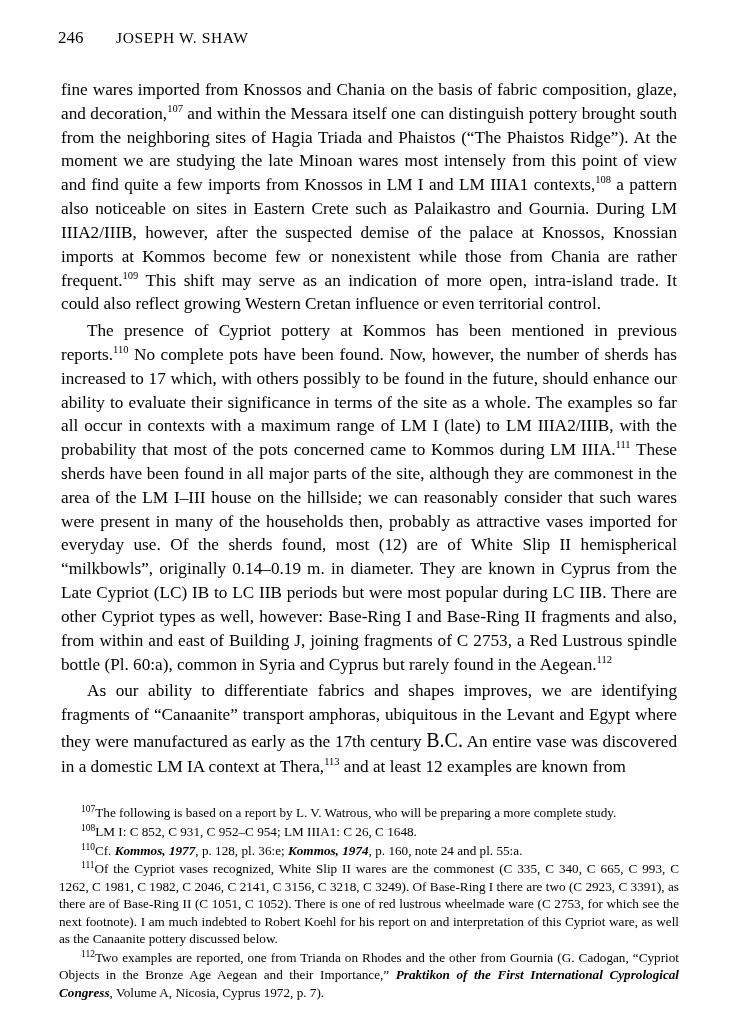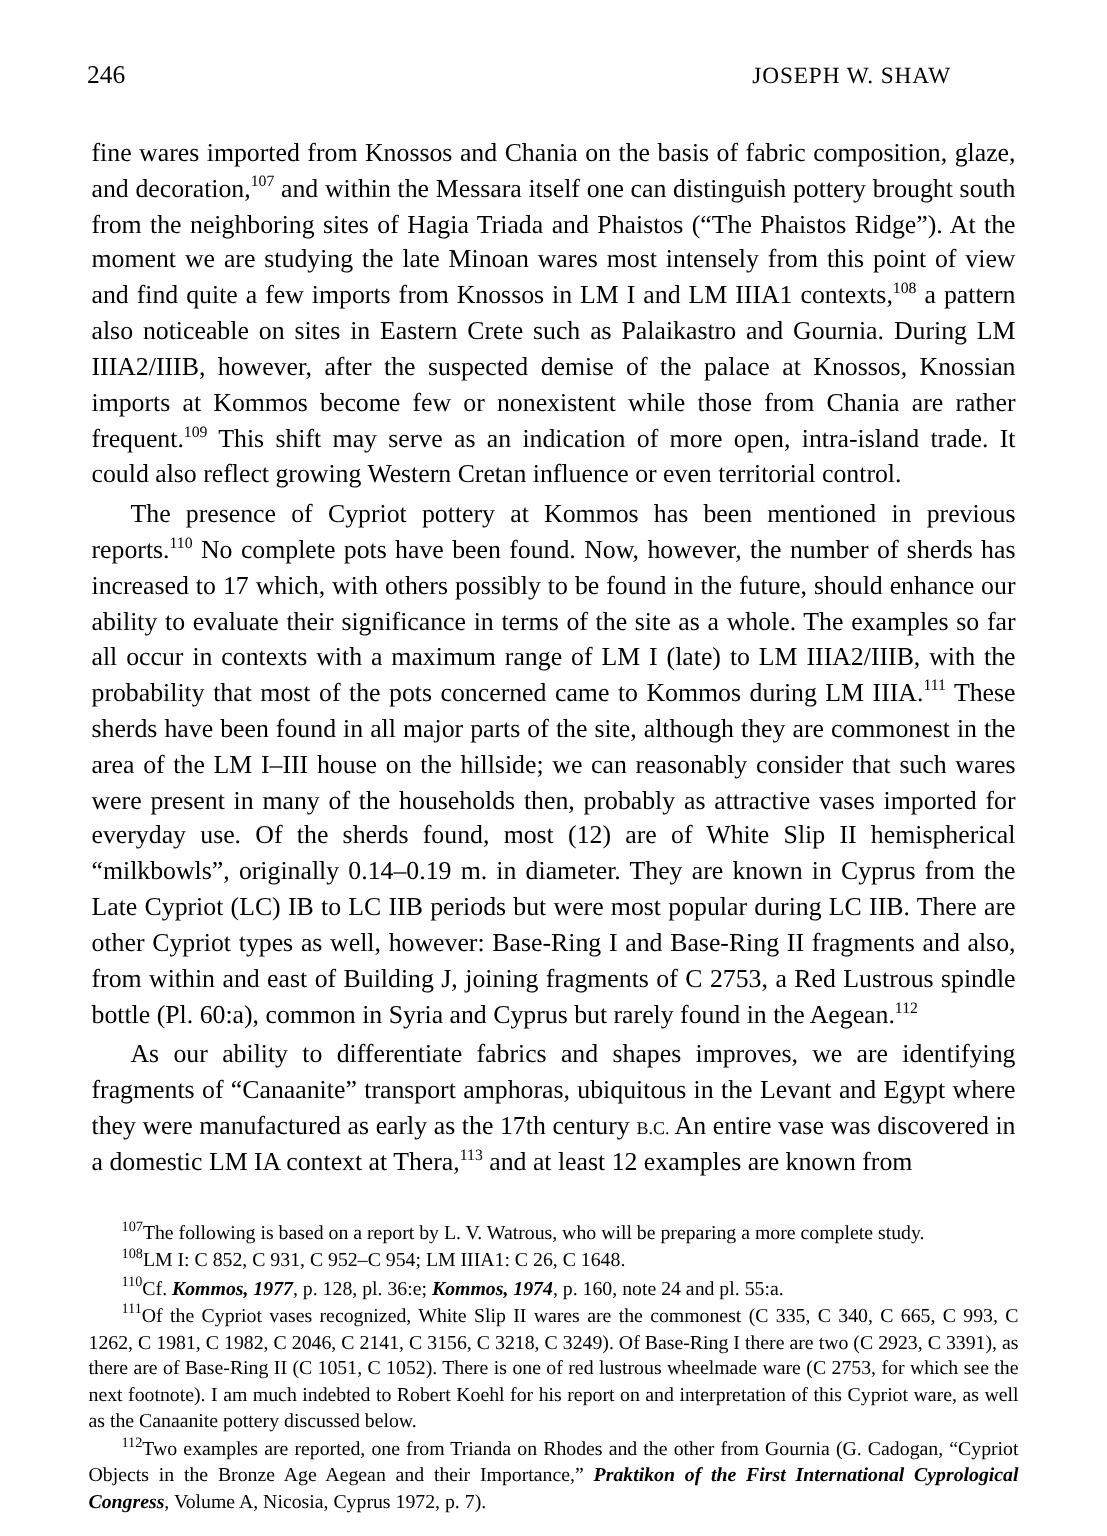--- a/index.html
+++ b/index.html
@@ -11,37 +11,37 @@
     height: 1024px;
     background: #ffffff;
     font-family: "Liberation Serif", serif;
     color: #000000;
   }
   .page {
     position: relative;
     width: 738px;
     height: 864px;
     box-sizing: border-box;
-    padding: 40px 58px 30px 58px;
+    padding: 28px 58px 30px 58px;
   }
   .running-head {
     display: flex;
     align-items: baseline;
     font-size: 15px;
     margin-bottom: 30px;
     height: 20px;
   }
   .folio {
     width: 58px;
     text-align: left;
     font-size: 17px;
   }
   .head-title {
     flex: 1;
-    text-align: right;
+    text-align: left;
     letter-spacing: 0.6px;
     font-size: 15.5px;
     padding-right: 46px;
   }
   .body-text {
     font-size: 17.2px;
     line-height: 1.385;
     text-align: justify;
     text-justify: inter-word;
     hyphens: none;
@@ -70,21 +70,21 @@
   }
   .notes sup {
     font-size: 9.5px;
   }
   i, .it {
     font-style: italic;
     font-weight: bold;
   }
   .sc {
     font-variant: small-caps;
-    font-size: 12px;
+    font-size: 20px;
   }
 </style>
 </head>
 <body>
 
 <div class="page">
 
   <div class="running-head">
     <div class="folio">246</div>
     <div class="head-title">JOSEPH W. SHAW</div>

